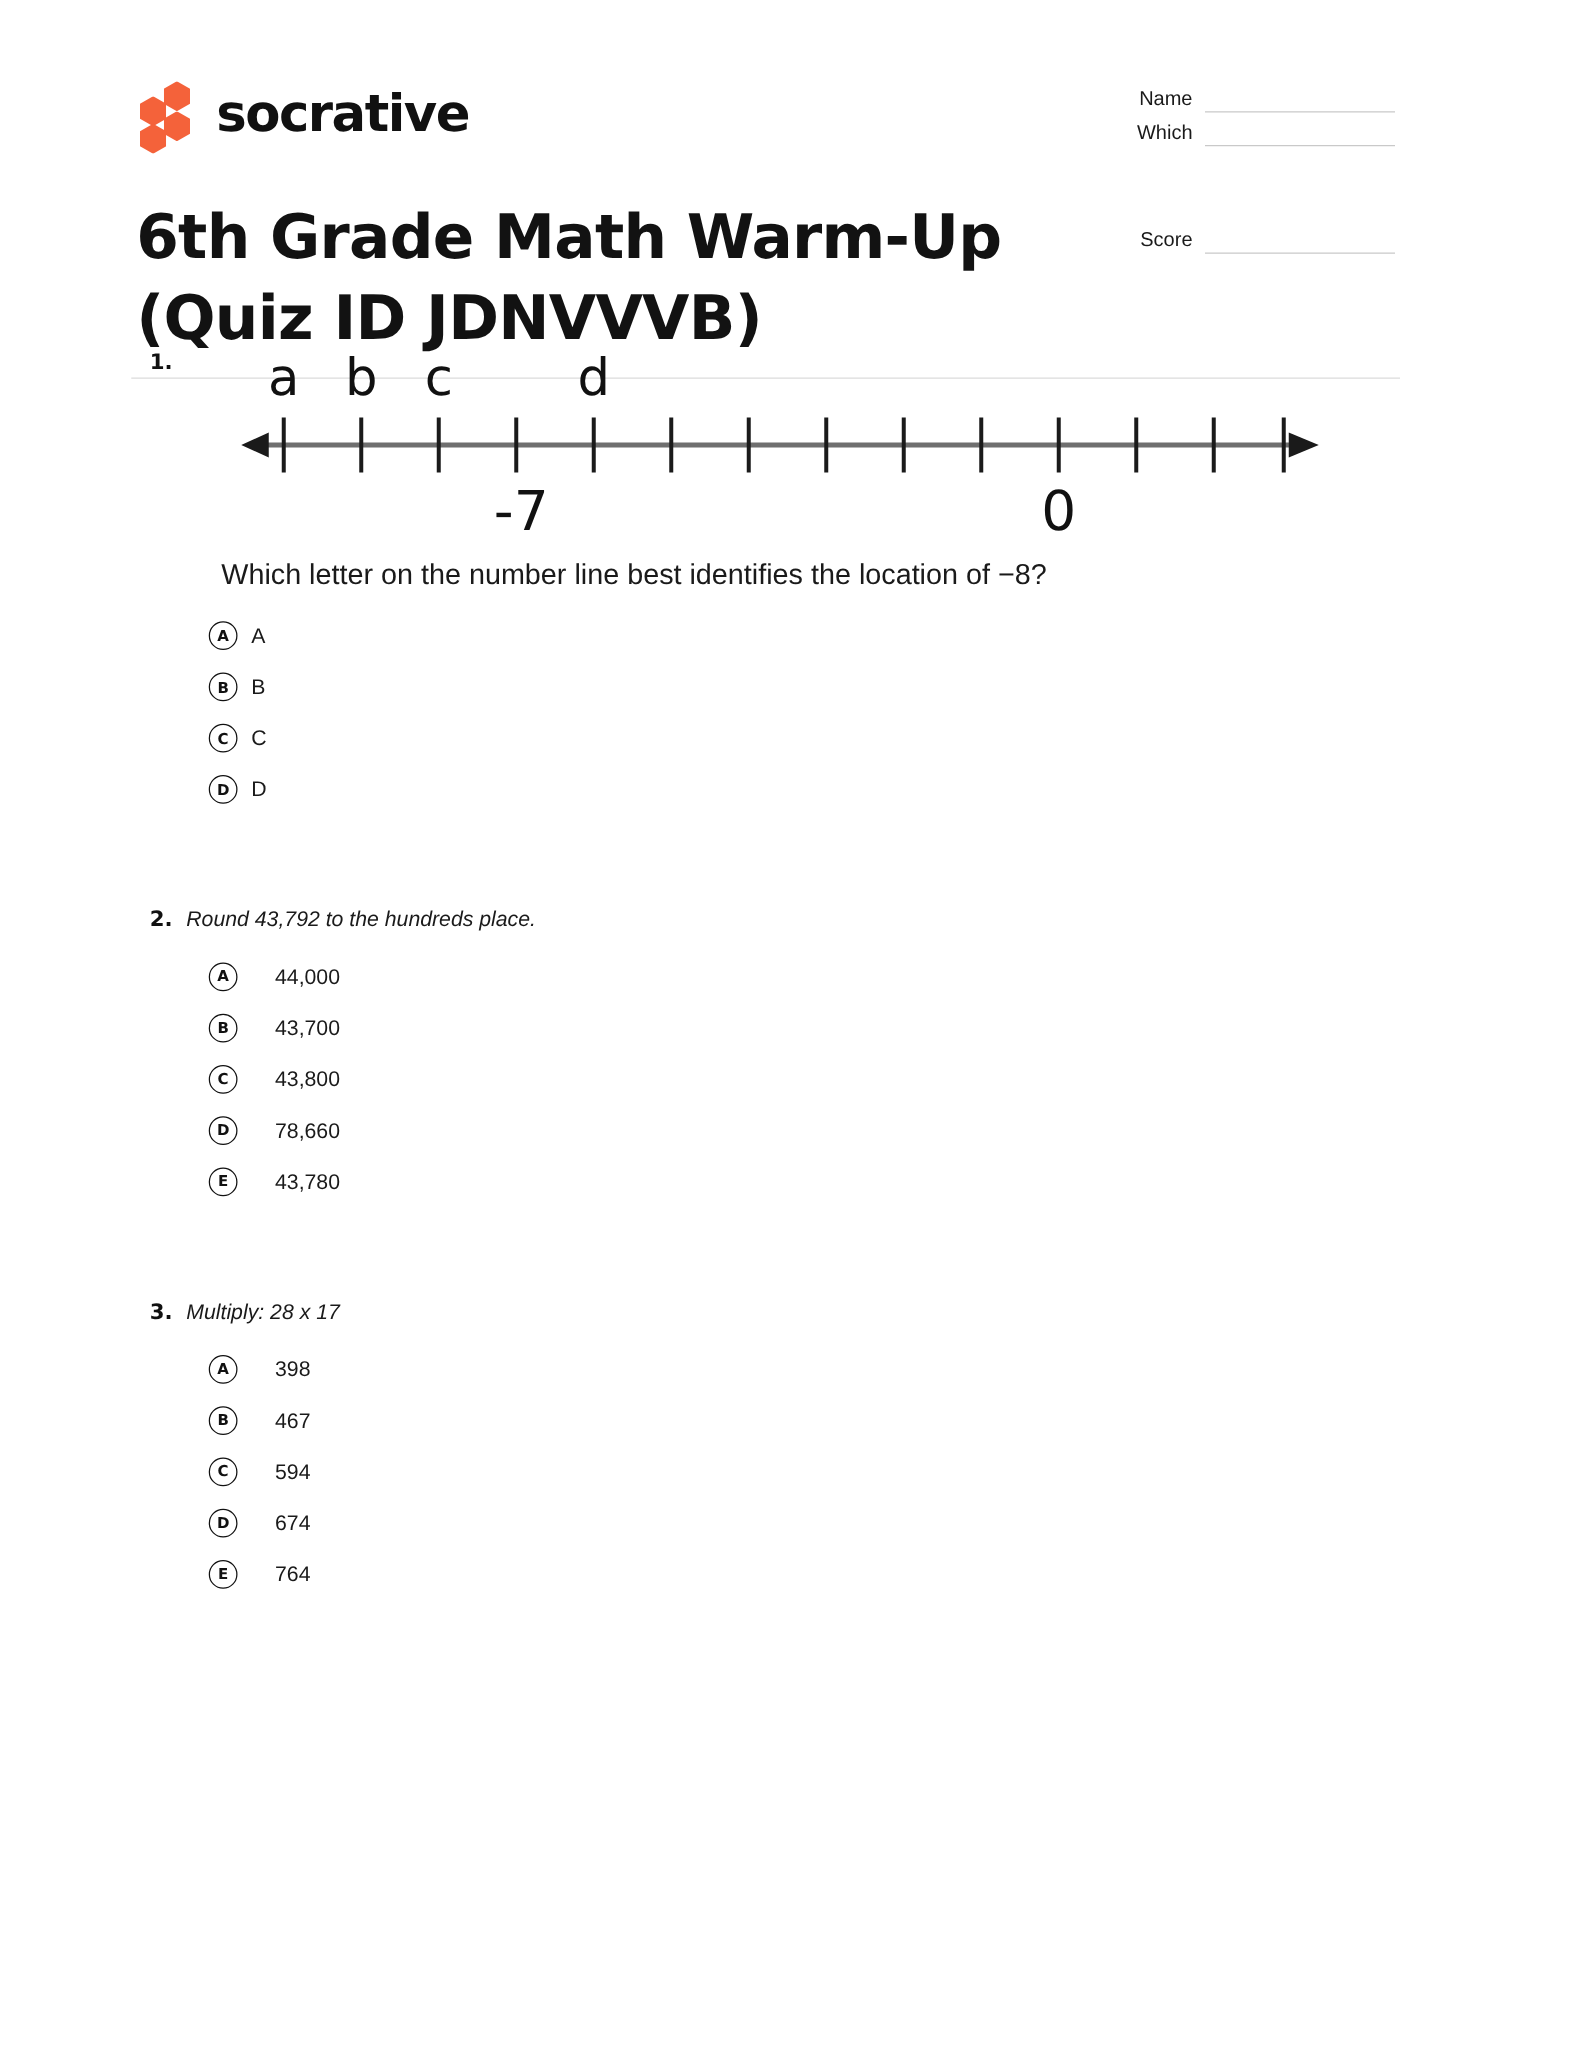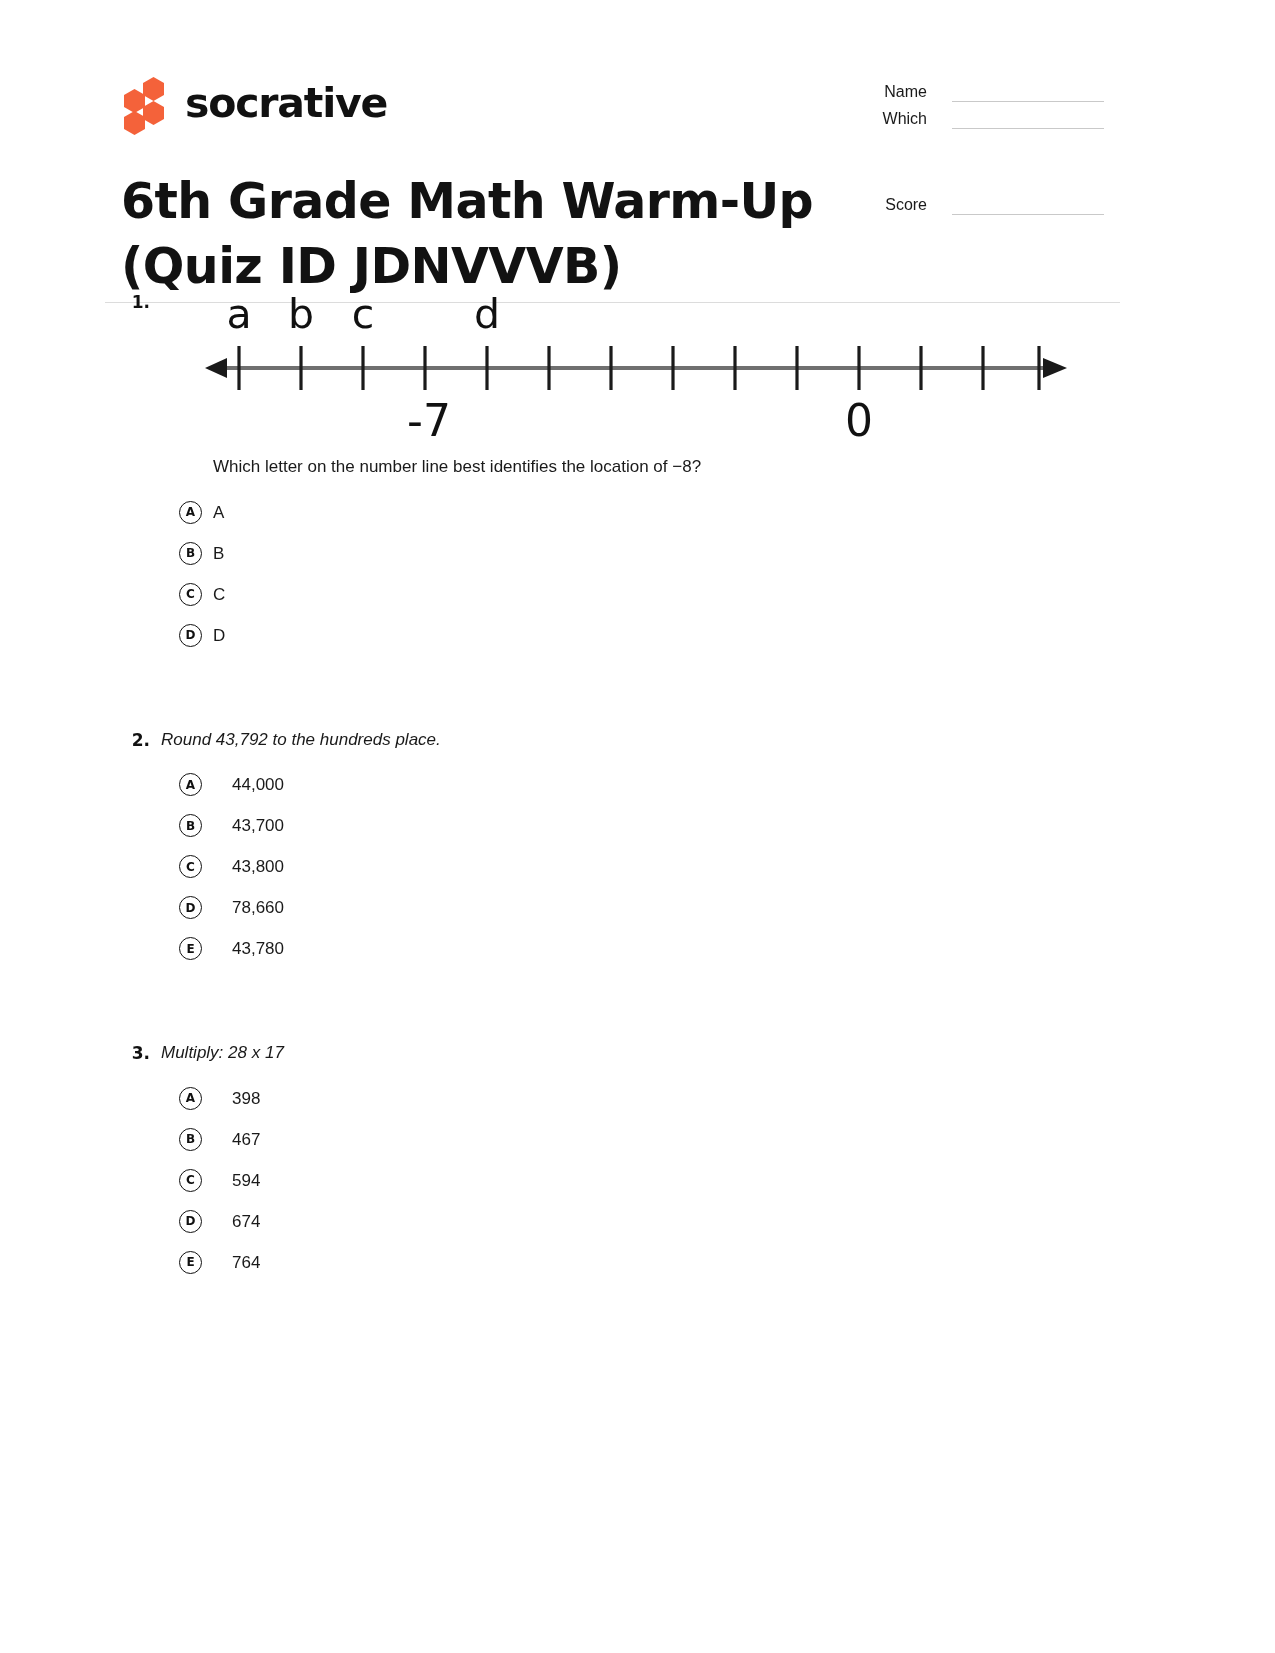--- a/index.html
+++ b/index.html
@@ -14,21 +14,21 @@
     height: 1653px;
     font-family: "Liberation Sans", sans-serif;
     color: #1a1a1a;
     position: relative;
     overflow: hidden;
   }
 
   .page {
     width: 1275px;
     height: 1653px;
-    padding: 16px;
+    padding: 4px;
     position: relative;
   }
 
   
   .header {
     position: relative;
     padding: 58px 155px 0 105px;
     height: 250px;
   }
 
@@ -69,21 +69,21 @@
   .fields {
     position: absolute;
     right: 155px;
     top: 68px;
     width: 240px;
   }
   .field-row {
     display: flex;
     align-items: flex-end;
     justify-content: flex-end;
-    gap: 25px;
+    gap: 10px;
     margin-bottom: 9px;
   }
   .field-label {
     font-size: 16px;
     color: #1a1a1a;
     line-height: 1;
     padding-bottom: 2px;
     white-space: nowrap;
   }
   .field-line {
@@ -149,22 +149,22 @@
   }
 
   
   .figure {
     margin-left: 40px;
     margin-top: -4px;
   }
   .figure svg { display: block; }
 
   .q-prompt-indent {
-    margin-left: 92px;
-    font-size: 17px;
+    margin-left: 68px;
+    font-size: 23px;
     line-height: 1.45;
     color: #1a1a1a;
     margin-top: 4px;
   }
 
   .options {
     margin-top: 12px;
   }
   .option {
     display: flex;

